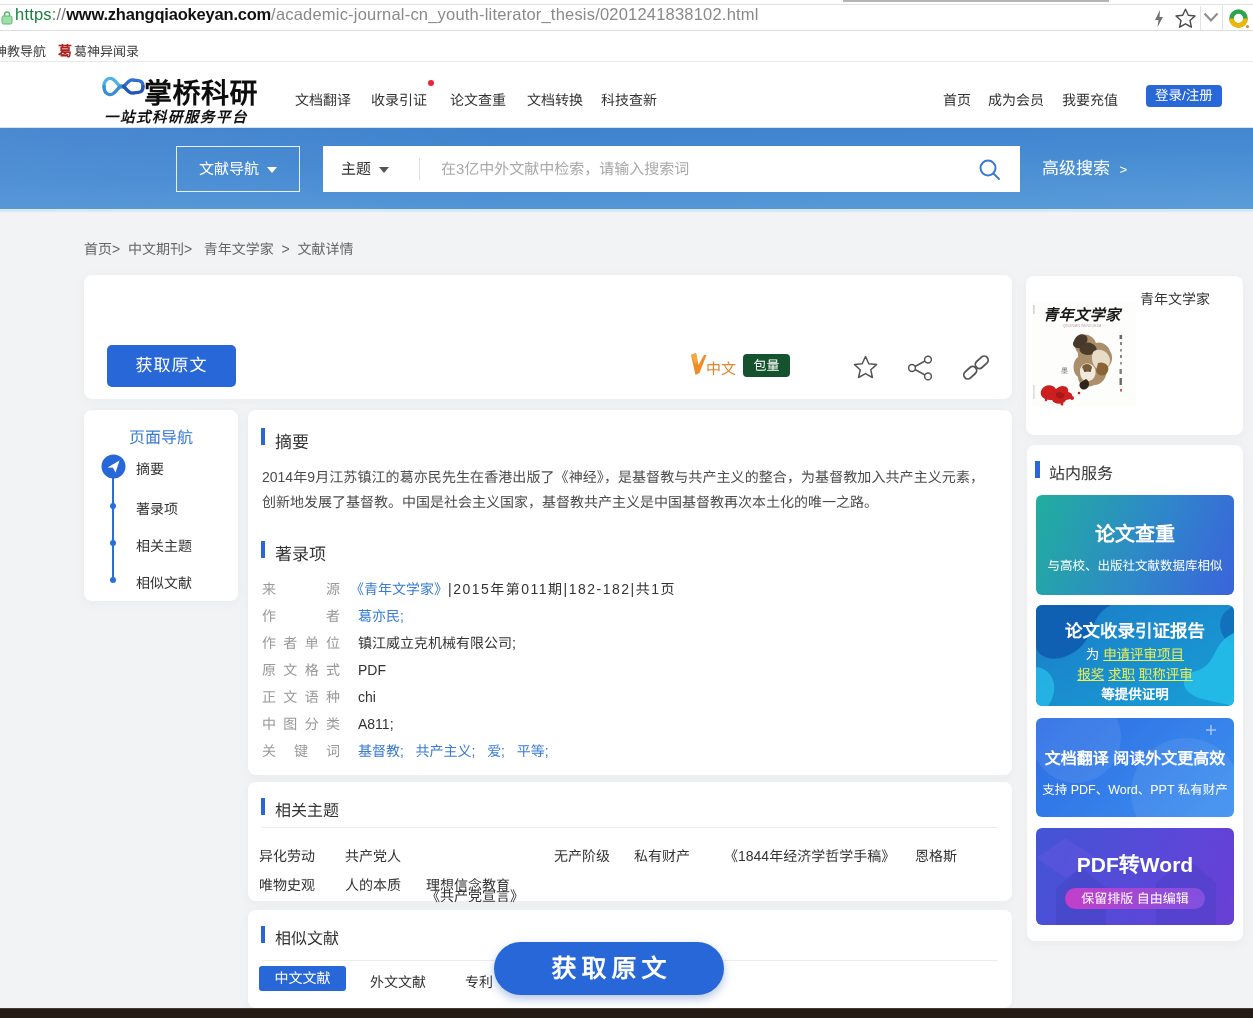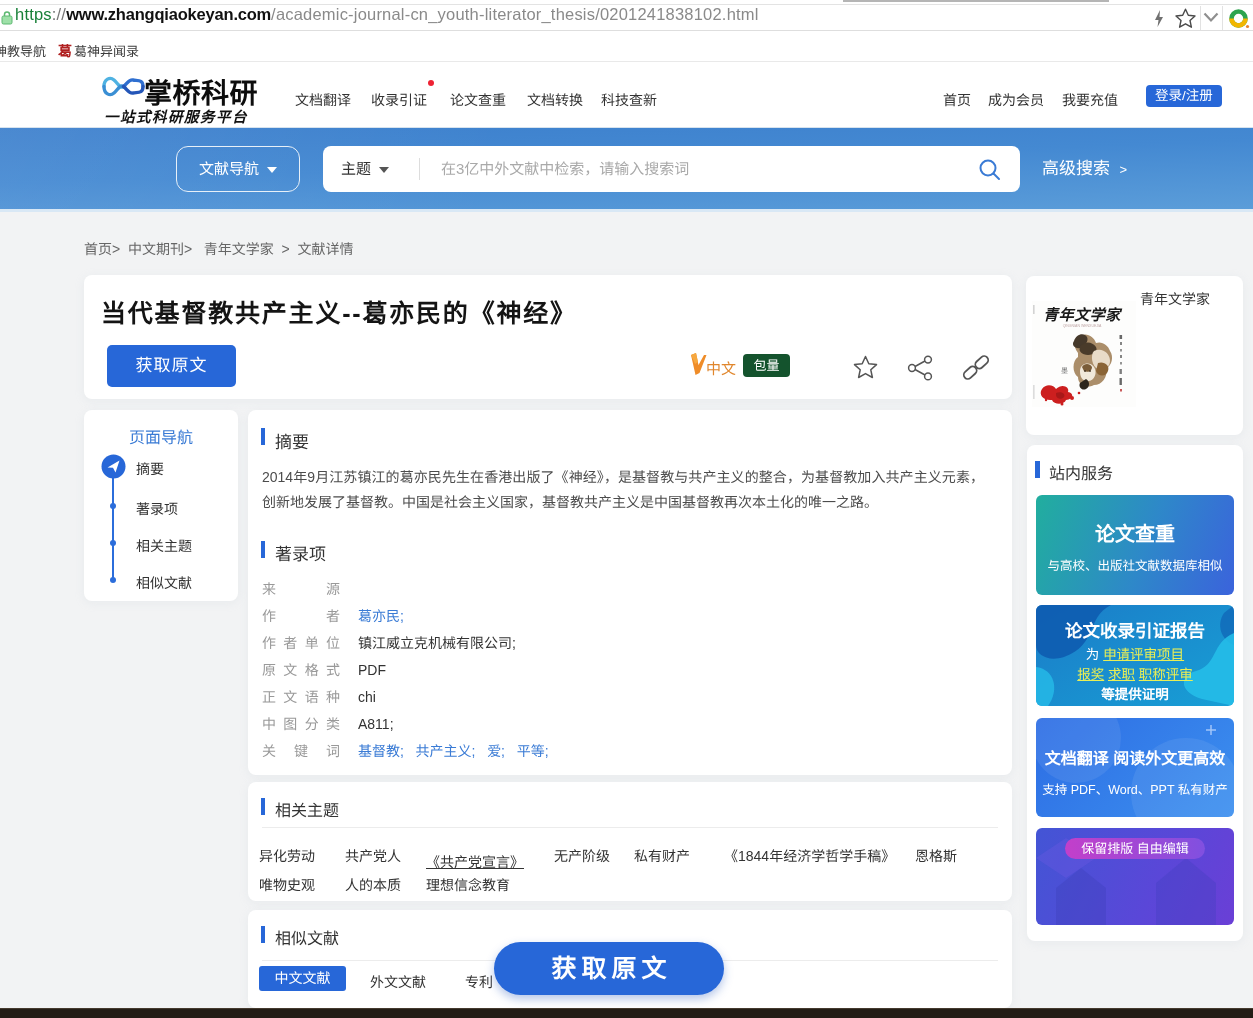--- a/index.html
+++ b/index.html
@@ -28,23 +28,23 @@
 .navitem { top:89px; font-size:14px; color:#333; }
 #reddot { left:428px; top:80px; width:6px; height:6px; border-radius:3px; background:#e23; }
 #loginbtn { left:1146px; top:85px; width:76px; height:22px; background:#2767d8; border-radius:4px; color:#fff; font-size:13.5px; text-align:center; line-height:22px; }
 
 
 #banner { left:0; top:128px; width:1253px; height:81px;
   background:linear-gradient(178deg, #3d80cd 0%, #4489d2 45%, #5b9dd9 100%); }
 #banner:after { content:""; position:absolute; left:0; top:0; width:100%; height:100%;
   background:linear-gradient(100deg, rgba(255,255,255,0.07) 0%, rgba(255,255,255,0) 40%); }
 #bannerstrip { left:0; top:209px; width:1253px; height:3px; background:#d9e8f5; }
-#navdrop { left:176px; top:146px; width:124px; height:46px; border:1px solid #e7f0f8; border-radius:12px; color:#fff; font-size:15px; line-height:44px; text-align:center; z-index:2; }
+#navdrop { left:176px; top:146px; width:124px; height:46px; border:1px solid #e7f0f8; border-radius:0; color:#fff; font-size:15px; line-height:44px; text-align:center; z-index:2; }
 #navdrop .tri, #themebox .tri { display:inline-block; width:0; height:0; border-left:5px solid transparent; border-right:5px solid transparent; border-top:6px solid #fff; margin-left:8px; vertical-align:middle; }
-#searchbox { left:323px; top:146px; width:697px; height:46px; background:#fff; border-radius:8px; z-index:2; }
+#searchbox { left:323px; top:146px; width:697px; height:46px; background:#fff; border-radius:0; z-index:2; }
 #themebox { left:18px; top:0; height:46px; line-height:46px; font-size:15px; color:#333; }
 #themebox .tri { border-top-color:#555; }
 #searchdiv { left:96px; top:12px; width:1px; height:22px; background:#ddd; }
 #placeholder { left:118px; top:0; height:46px; line-height:46px; font-size:15px; color:#a9a9a9; }
 #adv { left:1042px; top:146px; height:46px; line-height:46px; font-size:17px; color:#fff; z-index:2; }
 
 
 #pagebg { left:0; top:212px; width:1253px; height:796px; background:#f2f3f4; }
 #crumb { left:84px; top:238px; font-size:14px; color:#666; }
 .card { position:absolute; background:#fff; border-radius:8px; box-shadow:0 2px 10px rgba(190,198,210,0.18); }
@@ -168,21 +168,20 @@
         <path d="M15.5 15.5 L21 21" stroke="#3a7bd5" stroke-width="2" stroke-linecap="round"></path>
       </svg>
   </div>
   <div class="abs" id="adv">高级搜索&nbsp;&nbsp;<span style="font-size:13px">&gt;</span></div>
   <div class="abs" id="bannerstrip"></div>
 
   <div class="abs" id="pagebg"></div>
   <div class="abs" id="crumb">首页&gt;&nbsp;&nbsp;中文期刊&gt;&nbsp;&nbsp;&nbsp;青年文学家&nbsp;&nbsp;&gt;&nbsp;&nbsp;文献详情</div>
 
   <div class="card" id="titlecard"></div>
-  <div class="abs" id="h1">当代基督教共产主义--葛亦民的《神经》</div>
   <div class="abs" id="getbtn">获取原文</div>
   <svg class="abs" style="left:690px;top:352px" width="17" height="24" viewBox="0 0 17 24">
       <path d="M1 3 L6 1 L8.5 13 L14 3 L16.5 3 L9.5 21 L5.5 23 Z" fill="#ef8c28"></path>
       <path d="M1 3 L6 1 L8 10 L5 12 Z" fill="#f6a83f"></path>
     </svg>
   <div class="abs" id="zhwen">中文</div>
   <div class="abs" id="baoliang">包量</div>
   <svg class="abs" style="left:852px;top:354px" width="27" height="27" viewBox="0 0 27 27">
       <path d="M13.5 2.5 L16.8 9.8 L24.5 10.6 L18.8 15.8 L20.4 23.5 L13.5 19.6 L6.6 23.5 L8.2 15.8 L2.5 10.6 L10.2 9.8 Z" fill="none" stroke="#555" stroke-width="1.5" stroke-linejoin="round"></path>
     </svg>
@@ -218,21 +217,21 @@
 
   <div class="card" id="contentcard"></div>
   <div class="secbar" style="left:261px;top:428px;"></div>
   <div class="sechead" style="left:275px;top:428px;">摘要</div>
   <div class="abs" id="abstract">2014年9月江苏镇江的葛亦民先生在香港出版了《神经》，是基督教与共产主义的整合，为基督教加入共产主义元素，创新地发展了基督教。中国是社会主义国家，基督教共产主义是中国基督教再次本土化的唯一之路。</div>
   <div class="secbar" style="left:261px;top:541px;"></div>
   <div class="sechead" style="left:275px;top:540px;">著录项</div>
   <div class="row" style="top:576px;"><span class="lblj">
         <span>来</span>
         <span>源</span>
-      </span></div>
+      </span><span class="val" style="margin-left:10px;"><a class="blue">《青年文学家》</a><span style="color:#333;letter-spacing:1.5px;">|2015年第011期|182-182|共1页</span></span></div>
   <div class="row" style="top:603px;"><span class="lblj">
         <span>作</span>
         <span>者</span>
       </span><span class="val"><a class="blue">葛亦民;</a></span></div>
   <div class="row" style="top:630px;"><span class="lblj">
         <span>作</span>
         <span>者</span>
         <span>单</span>
         <span>位</span>
       </span><span class="val">镇江威立克机械有限公司;</span></div>
@@ -259,21 +258,21 @@
         <span>键</span>
         <span>词</span>
       </span><span class="val"><a class="blue">基督教;</a>&nbsp;&nbsp;&nbsp;<a class="blue">共产主义;</a>&nbsp;&nbsp;&nbsp;<a class="blue">爱;</a>&nbsp;&nbsp;&nbsp;<a class="blue">平等;</a></span></div>
 
   <div class="card" id="topicscard"></div>
   <div class="secbar" style="left:261px;top:798px;"></div>
   <div class="sechead" style="left:275px;top:797px;font-size:16px;">相关主题</div>
   <div class="abs" id="topicdivider"></div>
   <div class="topic" style="left:259px;top:845px;">异化劳动</div>
   <div class="topic" style="left:345px;top:845px;">共产党人</div>
-  <div class="topic" style="left:426px;top:851px;text-decoration:underline;">《共产党宣言》</div>
+  <div class="topic" style="left:426px;top:885px;">《共产党宣言》</div>
   <div class="topic" style="left:554px;top:845px;">无产阶级</div>
   <div class="topic" style="left:634px;top:845px;">私有财产</div>
   <div class="topic" style="left:724px;top:845px;">《1844年经济学哲学手稿》</div>
   <div class="topic" style="left:915px;top:845px;">恩格斯</div>
   <div class="topic" style="left:259px;top:874px;">唯物史观</div>
   <div class="topic" style="left:345px;top:874px;">人的本质</div>
   <div class="topic" style="left:426px;top:874px;">理想信念教育</div>
 
   <div class="card" id="simcard"></div>
   <div class="secbar" style="left:261px;top:926px;"></div>
@@ -350,18 +349,19 @@
     </svg>
     <div class="t1">文档翻译 阅读外文更高效</div>
     <div class="t2">支持 PDF、Word、PPT 私有财产</div>
   </div>
   <div class="svc" id="svc4">
     <svg style="position:absolute;left:0;top:0" width="198" height="97" viewBox="0 0 198 97">
       <path d="M20 97 L20 60 L45 40 L70 60 L70 97 Z" fill="#3b3fb8" opacity="0.35"></path>
       <path d="M120 97 L120 55 L150 30 L180 55 L180 97 Z" fill="#3b3fb8" opacity="0.3"></path>
       <path d="M0 30 L30 10 L60 30 L30 50 Z" fill="#7a5ae8" opacity="0.25"></path>
     </svg>
+    <div class="t1">PDF转Word</div>
     <div class="pill">保留排版 自由编辑</div>
   </div>
 
   <div class="abs" id="floatpill">获取原文</div>
   <div class="abs" id="taskbar"></div>
 </div>
 
 </body></html>

